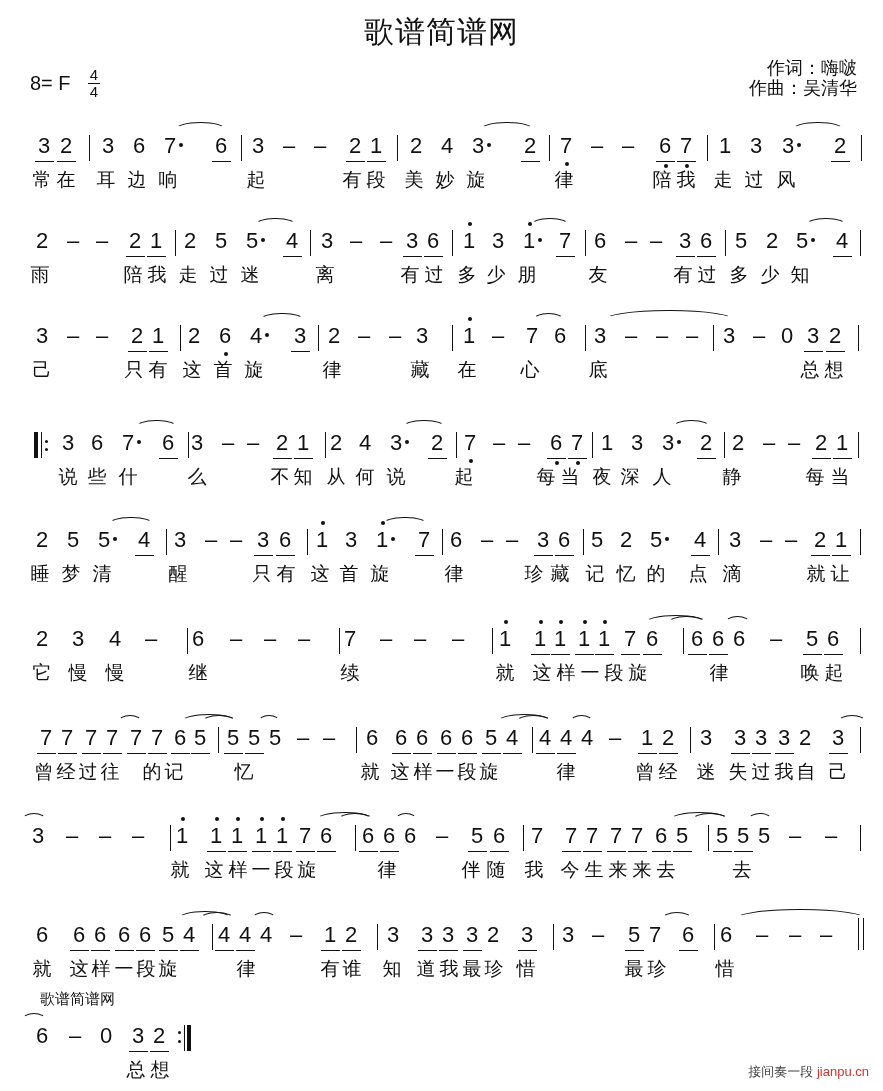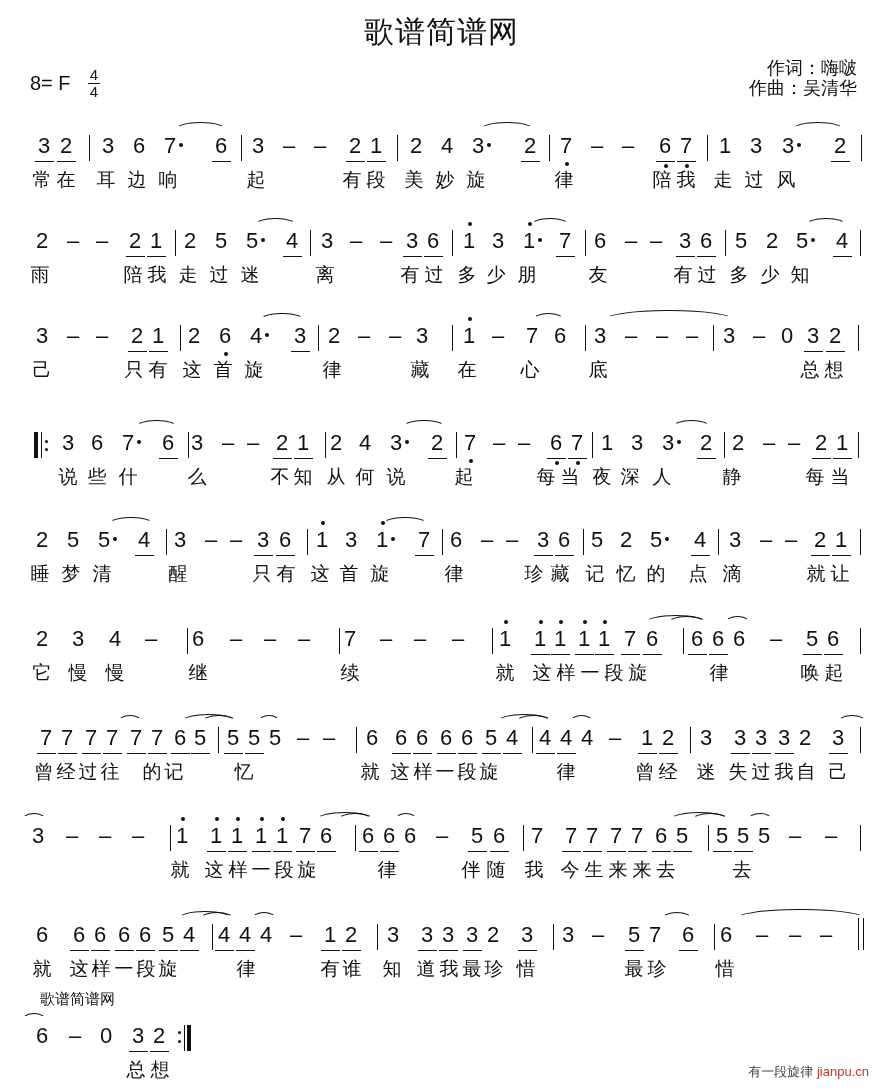--- a/index.html
+++ b/index.html
@@ -690,15 +690,15 @@
         <div style="position:absolute;left:9px;top:0;width:4px;height:26px;background:#111"></div>
       </div>
       <div class="slur" style="left: 22px; width: 22px; height: 5.73333px; top: -9.73333px;"></div>
       <div class="lyric" style="left: 125px;">总</div>
       <div class="lyric" style="left: 149px;">想</div>
     </div>
   </div>
 
 <div class="interlude-label">歌谱简谱网</div>
 <div class="watermark">
-  <span style="color:#444">有一段旋律</span>
+  <span style="color:#444">接间奏一段</span>
   <span>jianpu.cn</span>
 </div>
 
 </body></html>

